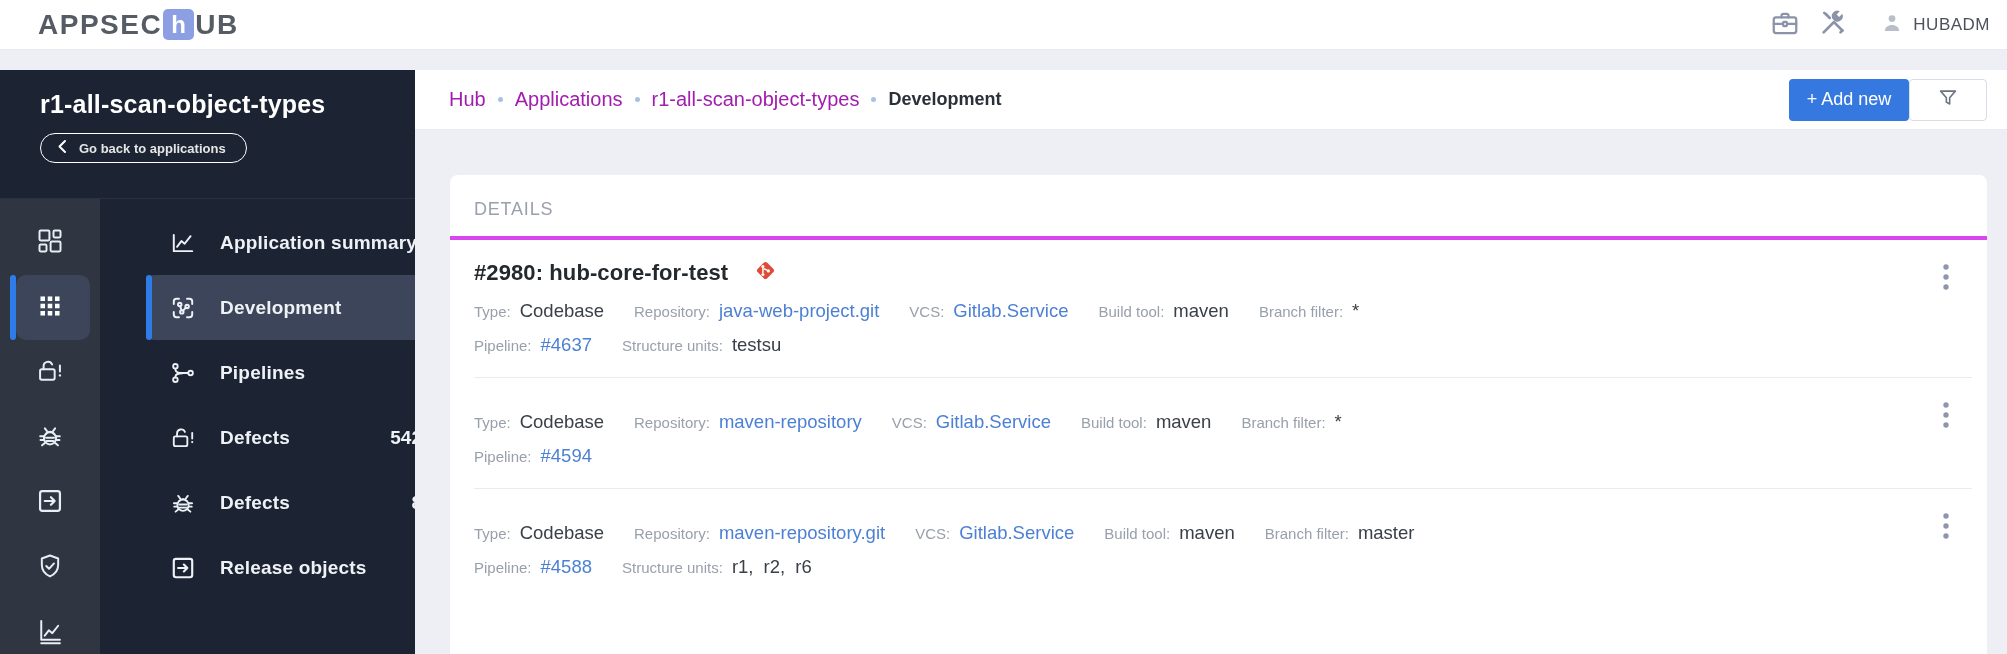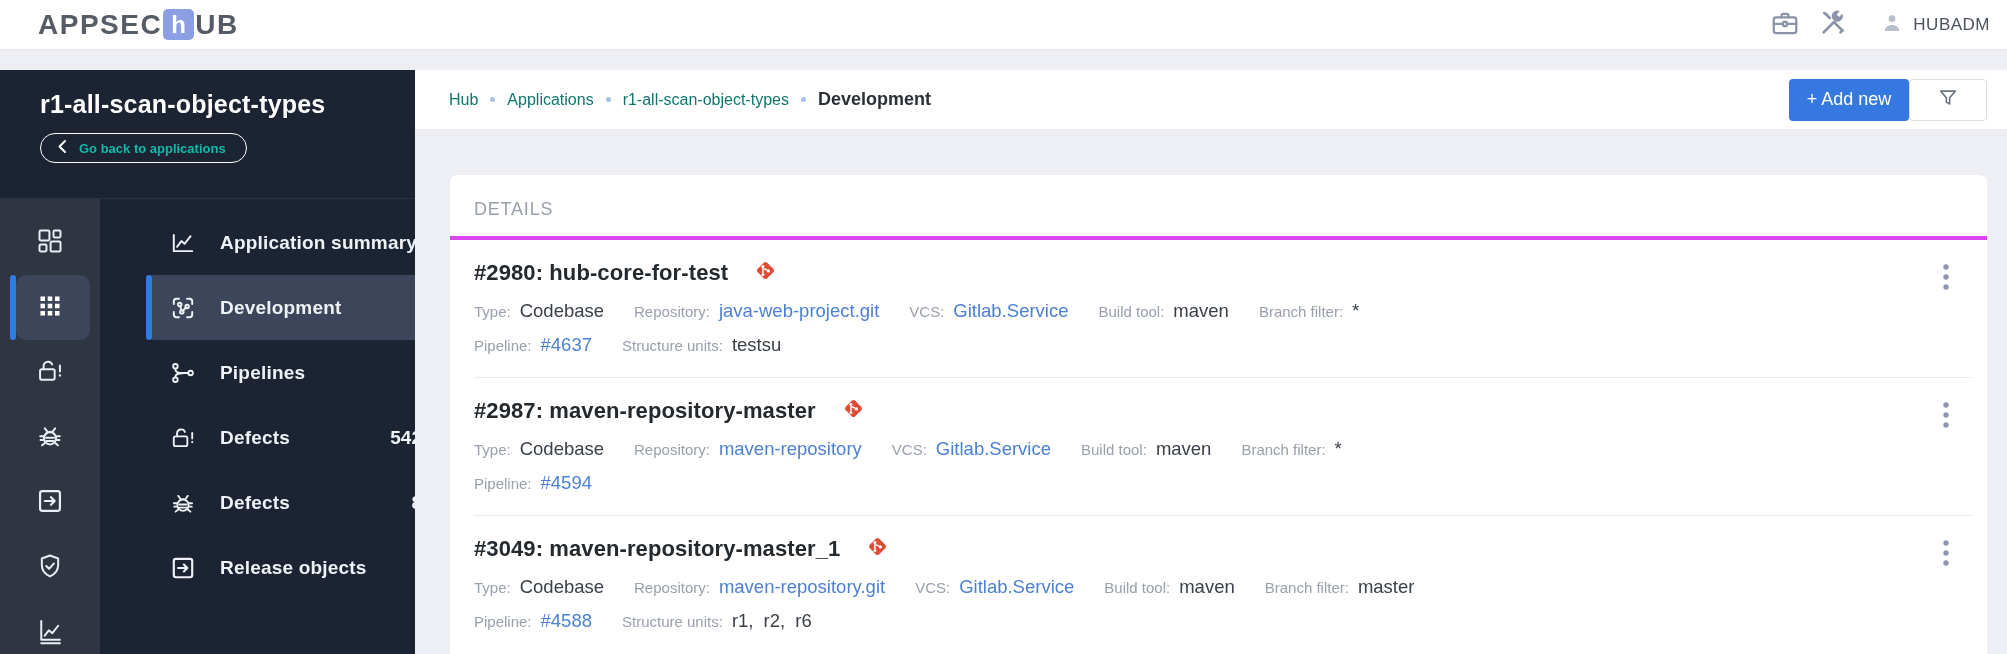--- a/index.html
+++ b/index.html
@@ -21,21 +21,21 @@
   .user-chip { display:flex; align-items:center; margin-left:26px; cursor:pointer; background:none; border:none; }
   .user-chip .uname { font-size:17px; color:#4c525c; letter-spacing:0.5px; margin-left:9px; font-family:"Liberation Sans",sans-serif; }
   .person-icon { color:#b9bfca; }
 
   
   .sidebar { position:absolute; left:0; top:70px; width:415px; bottom:0; background:#1c2433; }
   .side-head { position:absolute; left:0; top:0; width:415px; height:129px; background:#1c2433;
                border-bottom:1px solid #2a3140; padding:20px 0 0 40px; }
   .side-title { color:#ffffff; font-size:25px; font-weight:700; letter-spacing:0.2px; }
   .back-btn { margin-top:14px; display:inline-flex; align-items:center; gap:12px; height:30px; padding:0 20px 0 16px;
-              background:transparent; border:1px solid #ffffff; border-radius:15px; color:#14b8a6;
+              background:transparent; border:1px solid #ffffff; border-radius:15px; color:#e5e5e5;
               font-size:13px; font-weight:700; cursor:pointer; font-family:"Liberation Sans",sans-serif; }
   .rail { position:absolute; left:0; top:129px; width:100px; bottom:0; background:#2f3642; padding-top:11px; }
   .rail-slot { position:relative; width:100px; height:65px; display:flex; align-items:center; justify-content:center;
                background:none; border:none; cursor:pointer; color:#e9edf4; }
   .rail-slot.active::before { content:""; position:absolute; left:16px; right:10px; top:0; bottom:0;
                background:#3c4559; border-radius:10px; }
   .rail-slot.active::after { content:""; position:absolute; left:10px; top:0; bottom:0; width:6px;
                background:#2e7ce7; border-radius:3px; }
   .rail-slot svg { position:relative; z-index:1; }
   .menu { position:absolute; left:100px; right:0; top:129px; bottom:0; background:#1c2433; padding-top:11px;margin-left:36px; }
@@ -44,21 +44,21 @@
   .menu-item.active { background:#3c4559; border-radius:8px; }
   .menu-item.active::before { content:""; position:absolute; left:0; top:0; bottom:0; width:6px;
                background:#2e7ce7; border-radius:3px; }
   .menu-item .mi-icon { width:26px; display:flex; justify-content:center; margin-left:4px; }
   .menu-item .mi-label { font-size:19px; font-weight:700; margin-left:24px; letter-spacing:0.2px; font-family:"Liberation Sans",sans-serif; }
   .menu-item .mi-count { margin-left:auto; margin-right:14px; font-size:19px; font-weight:700; }
 
   
   .crumb-row { position:absolute; left:415px; top:70px; right:0; height:60px; background:#ffffff;
                border-bottom:1px solid #e9ebf0; display:flex; align-items:center; padding:0 20px 0 34px; }
-  .crumb { font-size:16px; color:#0f766e; background:none; border:none; cursor:pointer; font-family:"Liberation Sans",sans-serif; }
+  .crumb { font-size:20px; color:#a21caf; background:none; border:none; cursor:pointer; font-family:"Liberation Sans",sans-serif; }
   .crumb-sep { width:5px; height:5px; border-radius:50%; background:#a9c2e4; margin:0 12px; flex:0 0 auto; }
   .crumb-current { font-size:18px; font-weight:700; color:#2b3038; }
   .crumb-actions { margin-left:auto; display:flex; align-items:center; }
   .add-btn { width:120px; height:42px; background:#3579e0; color:#ffffff; border:none; border-radius:4px;
              font-size:18px; cursor:pointer; font-family:"Liberation Sans",sans-serif; }
   .filter-btn { width:78px; height:42px; background:#ffffff; border:1px solid #d9dde5; border-radius:4px;
              display:flex; align-items:center; justify-content:center; cursor:pointer; color:#6b7280; }
 
   
   .content { position:absolute; left:415px; top:130px; right:0; bottom:0; background:#edeff4; }
@@ -365,34 +365,20 @@
               <a class="mval mlink">#4637</a>
             </span>
           <span class="mpair">
               <span class="mlabel">Structure units:</span>
               <span class="mval">testsu</span>
             </span>
         </div>
       </div>
 
       <div class="ditem">
-        <div class="ditem-titlerow">
-          <span class="ditem-title">#2987: maven-repository-master</span>
-          <span>
-            <svg width="23" height="23" viewBox="0 0 24 24">
-              <g transform="rotate(45 12 12)">
-                  <rect x="5" y="5" width="14" height="14" rx="2.6" fill="#de4c36"></rect>
-                </g>
-              <path d="M9.3 9.4v5.2M10.4 10.2l3.3 1.5" stroke="#ffffff" stroke-width="1.5" fill="none"></path>
-              <circle cx="9.3" cy="7.9" r="1.6" fill="#ffffff"></circle>
-                <circle cx="9.3" cy="16.1" r="1.6" fill="#ffffff"></circle>
-                <circle cx="15" cy="12.4" r="1.6" fill="#ffffff"></circle>
-            </svg>
-          </span>
-        </div>
         <button class="kebab">
           <span>
             <svg width="8" height="28" viewBox="0 0 8 28">
                 <circle cx="4" cy="4" r="2.7" fill="#8d96ad"></circle>
                 <circle cx="4" cy="14" r="2.7" fill="#8d96ad"></circle>
                 <circle cx="4" cy="24" r="2.7" fill="#8d96ad"></circle>
               </svg>
           </span>
         </button>
         <div class="meta-row">
@@ -419,34 +405,20 @@
         </div>
         <div class="meta-row second">
           <span class="mpair">
               <span class="mlabel">Pipeline:</span>
               <a class="mval mlink">#4594</a>
             </span>
         </div>
       </div>
 
       <div class="ditem">
-        <div class="ditem-titlerow">
-          <span class="ditem-title">#3049: maven-repository-master_1</span>
-          <span>
-            <svg width="23" height="23" viewBox="0 0 24 24">
-              <g transform="rotate(45 12 12)">
-                  <rect x="5" y="5" width="14" height="14" rx="2.6" fill="#de4c36"></rect>
-                </g>
-              <path d="M9.3 9.4v5.2M10.4 10.2l3.3 1.5" stroke="#ffffff" stroke-width="1.5" fill="none"></path>
-              <circle cx="9.3" cy="7.9" r="1.6" fill="#ffffff"></circle>
-                <circle cx="9.3" cy="16.1" r="1.6" fill="#ffffff"></circle>
-                <circle cx="15" cy="12.4" r="1.6" fill="#ffffff"></circle>
-            </svg>
-          </span>
-        </div>
         <button class="kebab">
           <span>
             <svg width="8" height="28" viewBox="0 0 8 28">
                 <circle cx="4" cy="4" r="2.7" fill="#8d96ad"></circle>
                 <circle cx="4" cy="14" r="2.7" fill="#8d96ad"></circle>
                 <circle cx="4" cy="24" r="2.7" fill="#8d96ad"></circle>
               </svg>
           </span>
         </button>
         <div class="meta-row">

